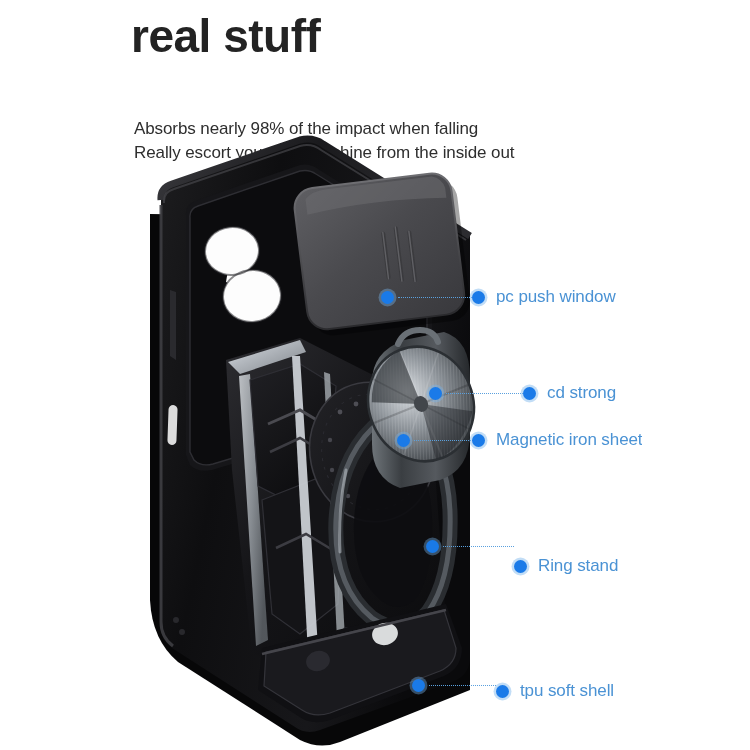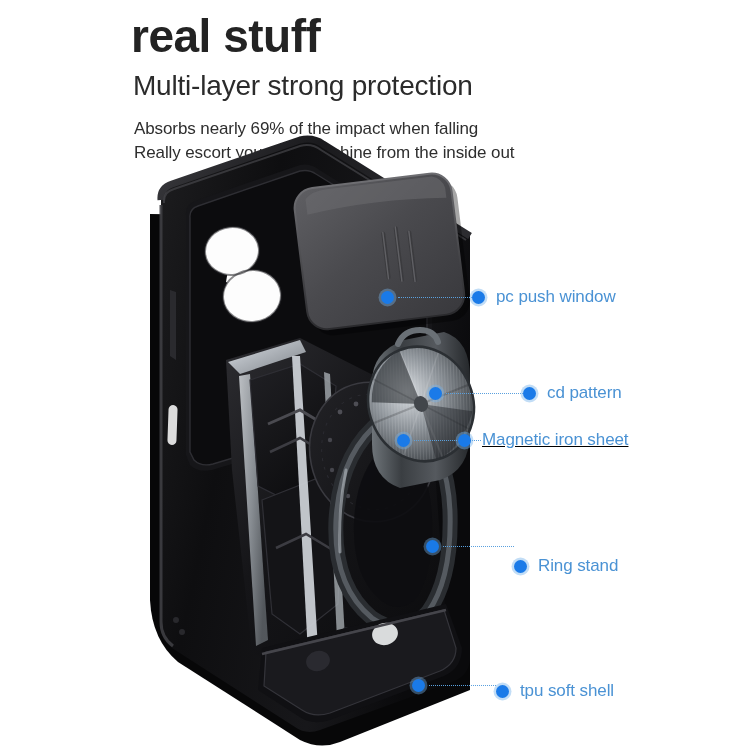--- a/index.html
+++ b/index.html
@@ -99,23 +99,22 @@
     border-top: 1.5px dotted #5aa0de;
   }
 </style>
 </head>
 <body>
 
 <div id="page">
 
   <div class="title">real stuff</div>
 
-  <div class="subtitle">Multi-layer strong protection</div>
-
-  <div class="body-line l1">Absorbs nearly 69% of the impact when falling</div>
+
+  <div class="body-line l1">Absorbs nearly 98% of the impact when falling</div>
 
   <div class="body-line l2">Really escort your love machine from the inside out</div>
 
   <div id="stage">
     <svg width="750" height="750" viewBox="0 0 750 750">
       <defs>
 
         <linearGradient id="gBodyMain" x1="0" y1="0" x2="1" y2="0.4">
           <stop offset="0" stop-color="#1d1d1f"></stop>
           <stop offset="0.35" stop-color="#0e0e10"></stop>
@@ -389,26 +388,26 @@
     <div class="leader" style="left:398px; top:297px; width:74px;"></div>
     <div class="callout" style="left:472px; top:286px;">
       <span class="ldot"></span>
       <span class="ltext">pc push window</span>
     </div>
 
     <div class="anchor" style="left:429px; top:387px;"></div>
     <div class="leader" style="left:446px; top:393px; width:77px;"></div>
     <div class="callout" style="left:523px; top:382px;">
       <span class="ldot"></span>
-      <span class="ltext">cd pattern</span>
+      <span class="ltext">cd strong</span>
     </div>
 
     <div class="anchor" style="left:397px; top:434px;"></div>
     <div class="leader" style="left:414px; top:440px; width:67px;"></div>
-    <div class="callout" style="left:458px; top:429px;text-decoration:underline;">
+    <div class="callout" style="left:472px; top:429px;">
       <span class="ldot"></span>
       <span class="ltext">Magnetic iron sheet</span>
     </div>
 
     <div class="anchor" style="left:426px; top:540px;"></div>
     <div class="leader" style="left:443px; top:546px; width:71px;"></div>
     <div class="callout" style="left:514px; top:535px;margin-top:20px;">
       <span class="ldot"></span>
       <span class="ltext">Ring stand</span>
     </div>

